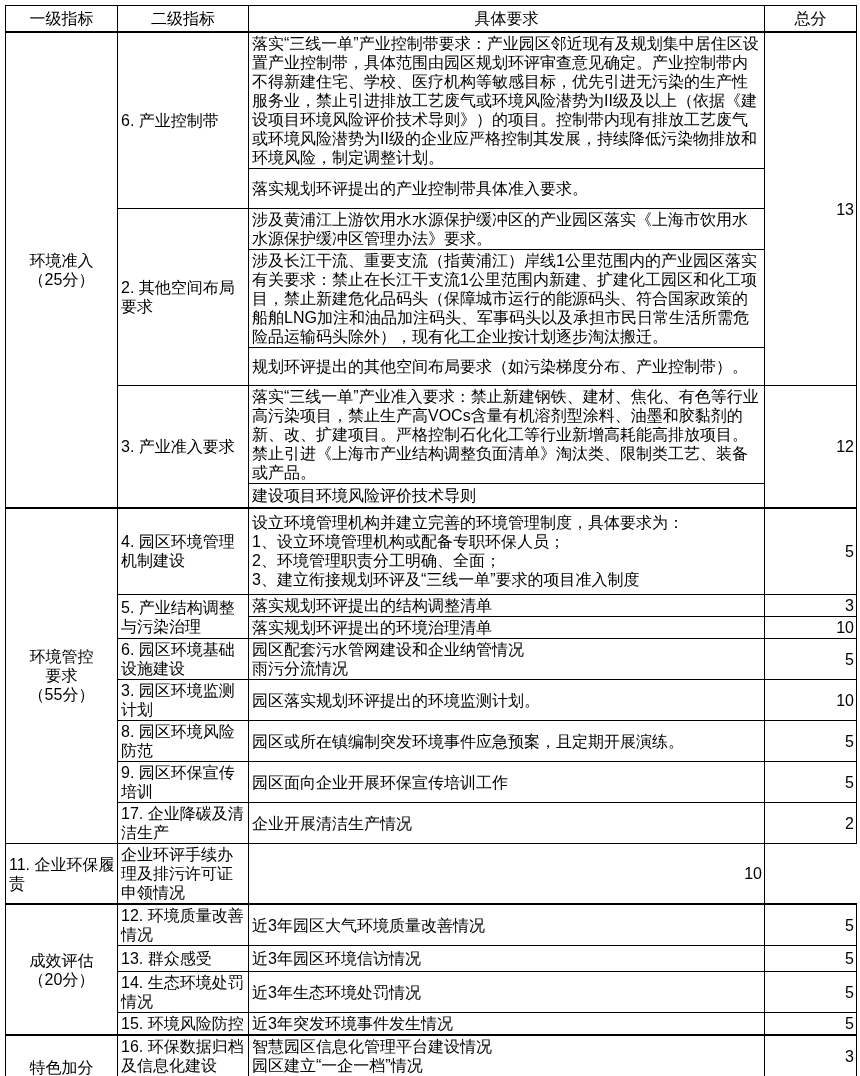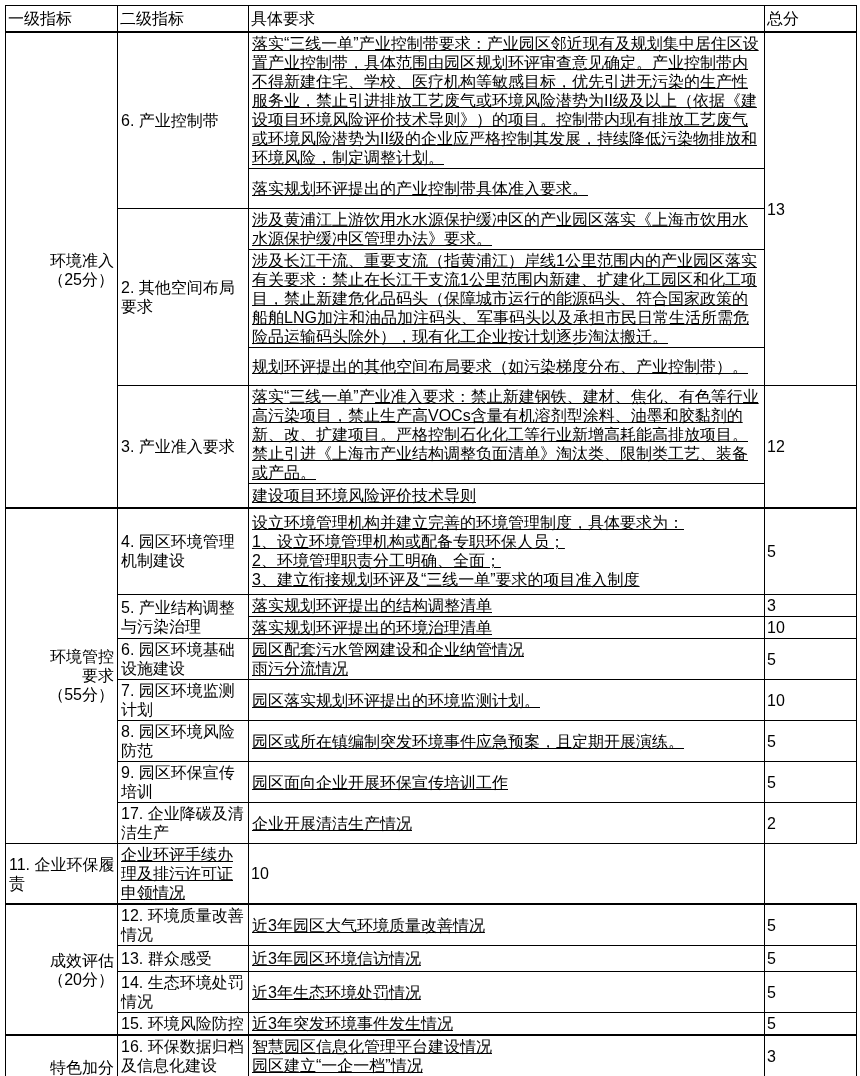--- a/index.html
+++ b/index.html
@@ -21,43 +21,42 @@
   .indicator-table td {
     border: 1px solid #000000;
     font-size: 16px;
     line-height: 19px;
     font-weight: normal;
     vertical-align: middle;
     padding: 1px 2px;
     overflow: hidden;
   }
   .indicator-table th {
-    text-align: left;
+    text-align: center;
     height: 25px;
     border-bottom-width: 2px;
     padding: 0 2px;
   }
   td.c1 {
-    text-align: right;
+    text-align: center;
     white-space: pre-line;
     padding: 1px 3px;
     margin-top: 20px;
   }
   td.c2 {
     text-align: left;
     padding: 1px 2px 1px 3px;
   }
   td.c3 {
     text-align: left;
     white-space: pre-line;
     padding: 1px 4px 1px 3px;
-    text-decoration: underline;
   }
   td.c4 {
-    text-align: left;
+    text-align: right;
     margin-left: 12px;
   }
   tr.sec-start > td {
     border-top-width: 2px;
   }
 </style>
 </head>
 <body>
 
 <table class="indicator-table">
@@ -126,21 +125,21 @@
       <td class="c3">落实规划环评提出的环境治理清单</td>
       <td class="c4">10</td>
     </tr>
     <tr style="height:38px">
       <td class="c2">6. 园区环境基础设施建设</td>
       <td class="c3">园区配套污水管网建设和企业纳管情况
 雨污分流情况</td>
       <td class="c4">5</td>
     </tr>
     <tr style="height:37px">
-      <td class="c2">7. 园区环境监测计划</td>
+      <td class="c2">3. 园区环境监测计划</td>
       <td class="c3">园区落实规划环评提出的环境监测计划。</td>
       <td class="c4">10</td>
     </tr>
     <tr style="height:36px">
       <td class="c2">8. 园区环境风险防范</td>
       <td class="c3">园区或所在镇编制突发环境事件应急预案，且定期开展演练。</td>
       <td class="c4">5</td>
     </tr>
     <tr style="height:37px">
       <td class="c2">9. 园区环保宣传培训</td>

